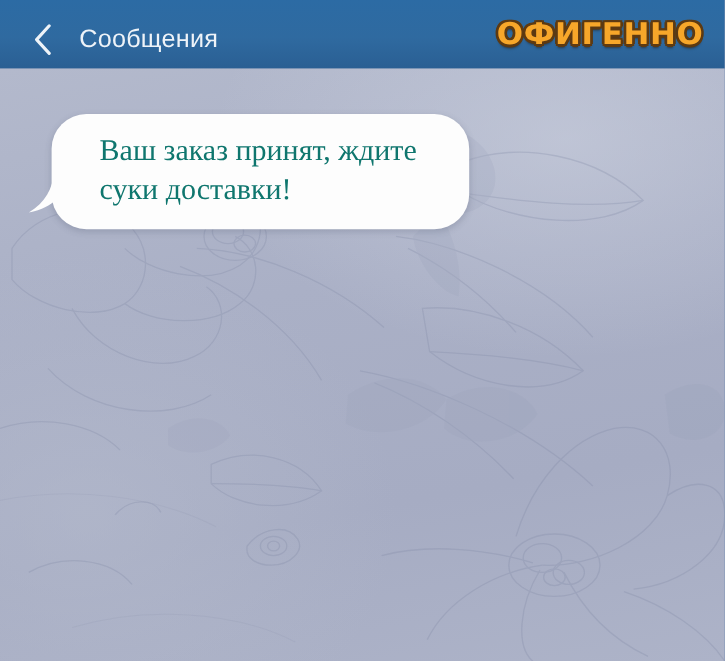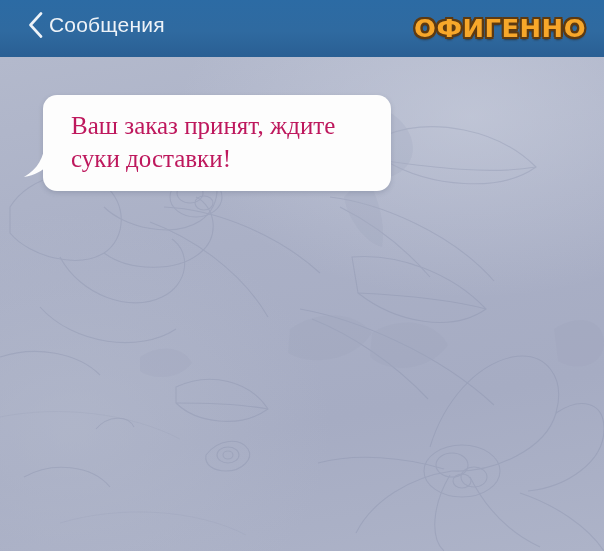--- a/index.html
+++ b/index.html
@@ -30,22 +30,22 @@
     height: 57px;
     background: linear-gradient(180deg, #2c6ba4 0%, #2f6aa0 55%, #2a5f93 100%);
     z-index: 30;
   }
   #back-button {
     position: absolute;
     left: 28px;
     top: 12px;
     height: 34px;
     display: flex;
-    align-items: flex-start;
-    gap: 6px;
+    align-items: flex-end;
+    gap: 23px;
     cursor: pointer;
   }
   #back-chevron {
     width: 15px;
     height: 26px;
     display: block;
   }
   #back-label {
     color: #eef3f8;
     font-size: 21px;
@@ -106,26 +106,26 @@
     position: absolute;
     top: 57px; left: 0;
     width: 604px;
     height: 494px;
     z-index: 10;
   }
 
   .bubble {
     position: absolute;
     box-sizing: border-box;
-    border-radius: 14px;
-    padding: 14px 22px 16px 28px;
+    border-radius: 29px;
+    padding: 14px 22px 16px 40px;
     font-family: "Liberation Serif", "DejaVu Serif", serif;
     font-size: 25px;
     line-height: 33px;
-    color: #be185d;
+    color: #0f766e;
     box-shadow: 0 2px 5px rgba(70,78,100,0.22);
   }
 
   #bubble-incoming {
     left: 43px;
     top: 38px;
     width: 348px;
     background: #fdfdfd;
   }
   #bubble-incoming .tail {

